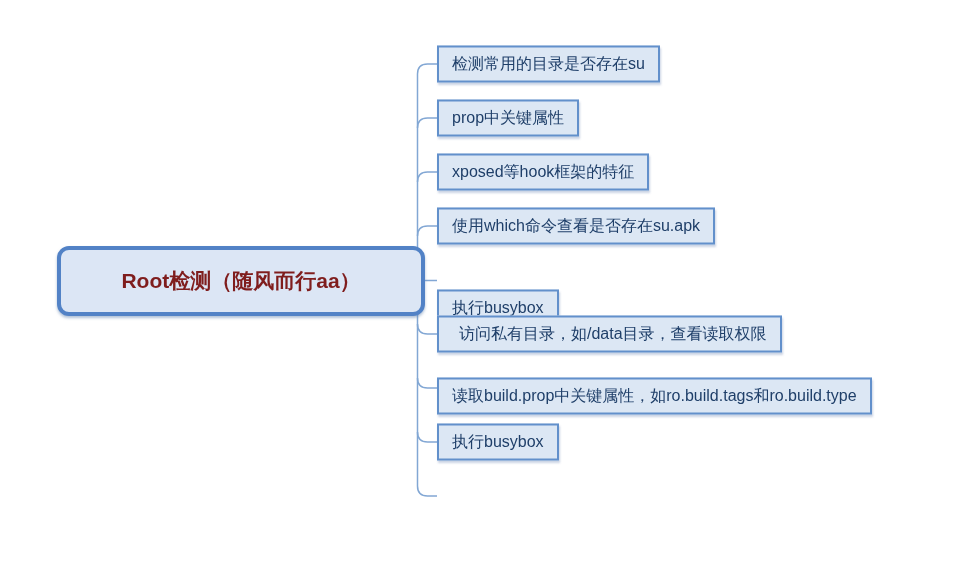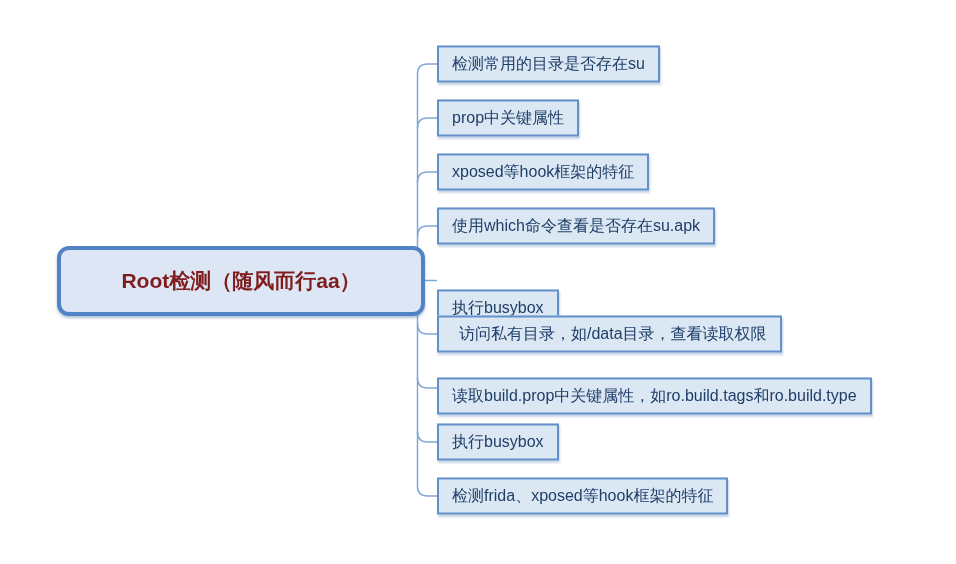--- a/index.html
+++ b/index.html
@@ -99,15 +99,14 @@
   <div class="root-node">Root检测（随风而行aa）</div>
 
   <div class="topic-node t0">检测常用的目录是否存在su</div>
   <div class="topic-node t1">prop中关键属性</div>
   <div class="topic-node t2">xposed等hook框架的特征</div>
   <div class="topic-node t3">使用which命令查看是否存在su.apk</div>
   <div class="topic-node t4">执行busybox</div>
   <div class="topic-node t5">访问私有目录，如/data目录，查看读取权限</div>
   <div class="topic-node t6">读取build.prop中关键属性，如ro.build.tags和ro.build.type</div>
   <div class="topic-node t7">执行busybox</div>
-  <div class="topic-node t8">检测frida、xposed等hook框架的特征</div>
 
 </div>
 
 </body></html>

